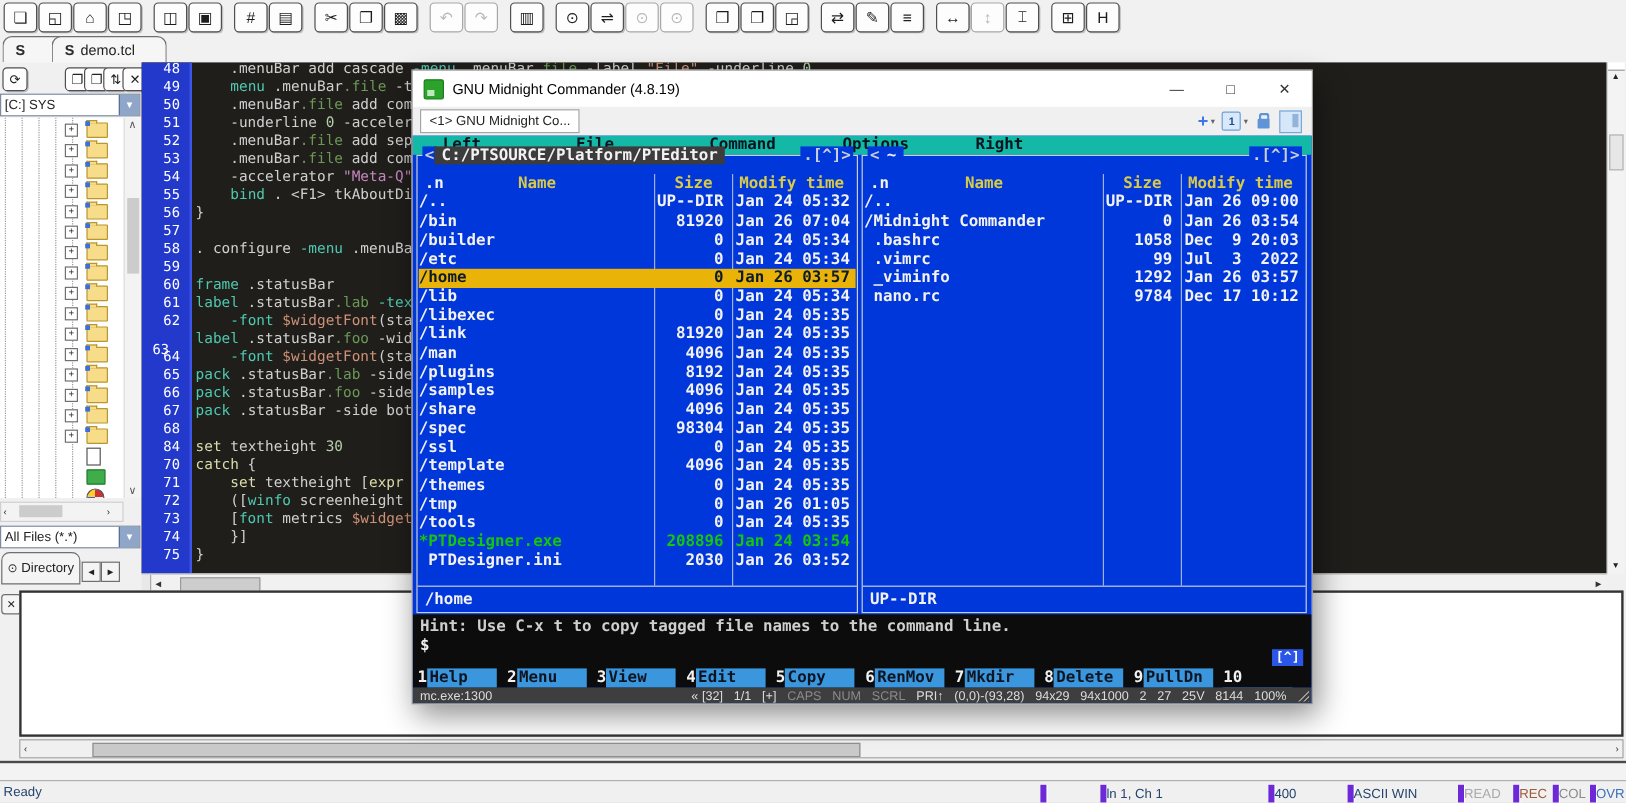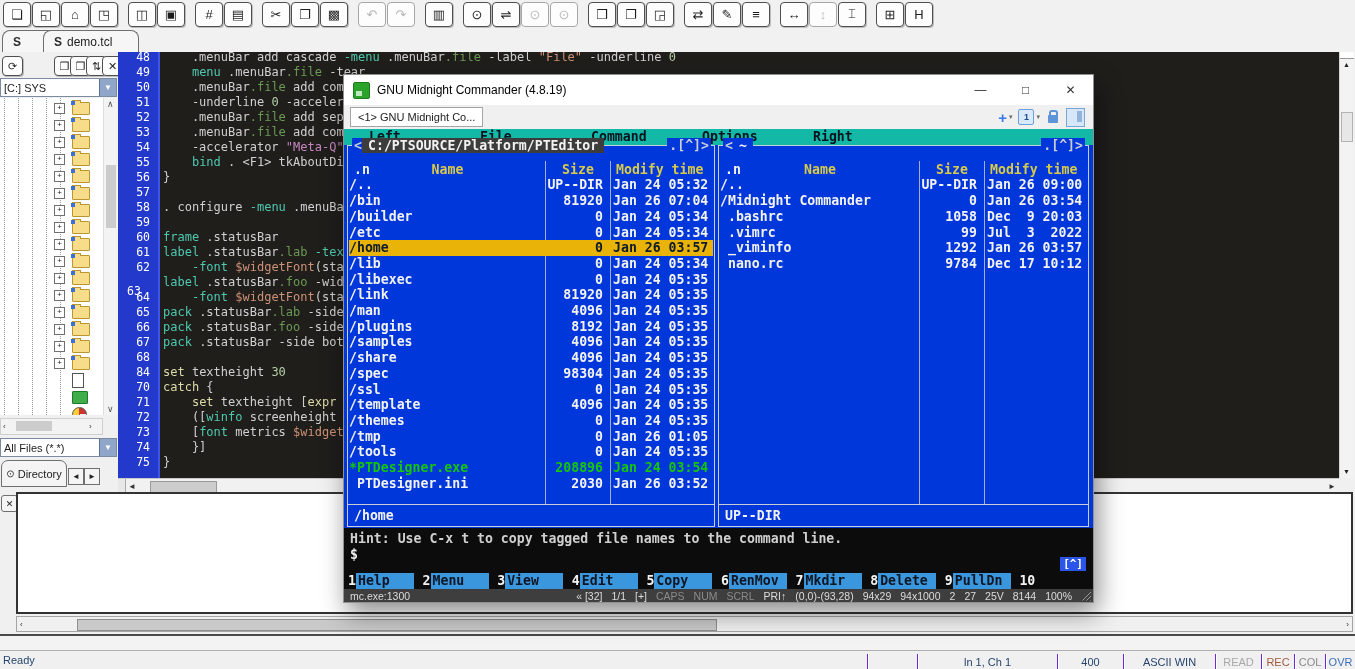--- a/index.html
+++ b/index.html
@@ -79,30 +79,30 @@
   .out-hscroll{position:absolute;left:16px;top:616px;width:1337px;height:16px;background:#f0f0f0;
         border:1px solid #a5a5a5;box-sizing:border-box;font-size:9px;color:#333;}
   .out-hthumb{position:absolute;left:60px;top:2px;width:638px;height:10px;background:#c9c9c9;border:1px solid #8f8f8f;}
   .gap-strip{position:absolute;left:0;top:634px;width:100%;height:17px;background:#f3f3f3;
         border-top:2px solid #4a4a4a;border-bottom:1px solid #b0b0b0;box-sizing:border-box;}
   
   .statusbar{position:absolute;left:0;top:652px;width:100%;height:17px;background:#f0f0f0;
         display:flex;align-items:flex-end;font-size:11px;}
   .ready{margin-left:3px;color:#26456e;height:15px;}
   .sb-spacer{flex:1;}
-  .sb-cell{height:15px;border-left:1px solid #6d28d9;box-shadow:inset 1px 0 0 #fff;
-        text-align:center;padding-top:2px;box-sizing:border-box;}
+  .sb-cell{height:15px;border-left:5px solid #6d28d9;box-shadow:inset 1px 0 0 #fff;
+        text-align:left;padding-top:2px;box-sizing:border-box;}
   .sb-cell:nth-of-type(1){width:50px}.sb-cell:nth-of-type(2){width:140px}
   .sb-cell:nth-of-type(3){width:66px}.sb-cell:nth-of-type(4){width:92px}
   .sb-cell:nth-of-type(5){width:46px}.sb-cell:nth-of-type(6){width:33px}
   .sb-cell:nth-of-type(7){width:31px}.sb-cell:nth-of-type(8){width:30px}
   .navy{color:#26456e}.dim{color:#a8a8a8}.rec{color:#a05a3c}.col{color:#8a8a8a}.ovr{color:#3d6fb8}
   
   .mc{position:absolute;left:343px;top:58px;width:749px;height:527px;background:#fff;
-      border:1px solid #909090;box-sizing:content-box;box-shadow:4px 10px 24px rgba(0,0,0,.45);margin-top:16px;}
+      border:1px solid #909090;box-sizing:content-box;box-shadow:4px 10px 24px rgba(0,0,0,.45);}
   .mc-titlebar{position:absolute;left:0;top:0;width:100%;height:30px;background:#fff;
       display:flex;align-items:center;}
   .mc-appicon{width:15px;height:15px;background:#2ba32b;border:1px solid #1d7a1d;border-radius:2px;
       margin:0 7px 0 9px;position:relative;}
   .mc-appicon::after{content:"";position:absolute;left:2px;bottom:2px;width:6px;height:5px;background:#bfe8bf;}
   .mc-title{font-size:12px;color:#000;}
   .mc-winbtns{margin-left:auto;display:flex;}
   .mc-wbtn{width:45px;height:29px;text-align:center;line-height:29px;font-size:12px;color:#333;}
   .mc-tabbar{position:absolute;left:0;top:30px;width:100%;height:24px;background:#f0f0f0;display:flex;align-items:center;}
   .mc-tab{margin-left:6px;height:18px;background:#fff;border:1px solid #a5a5a5;font-size:11px;

